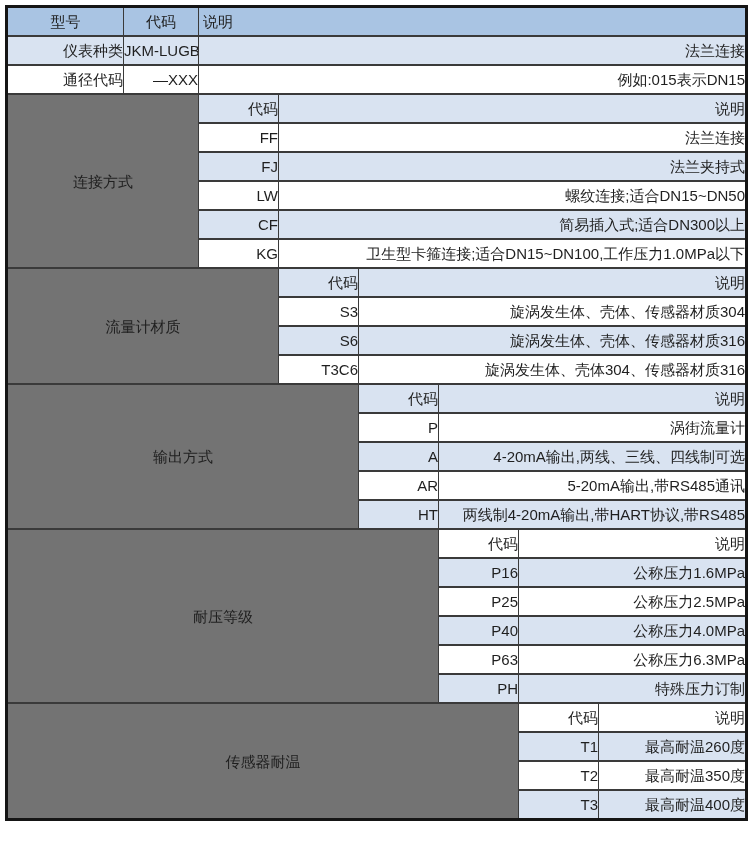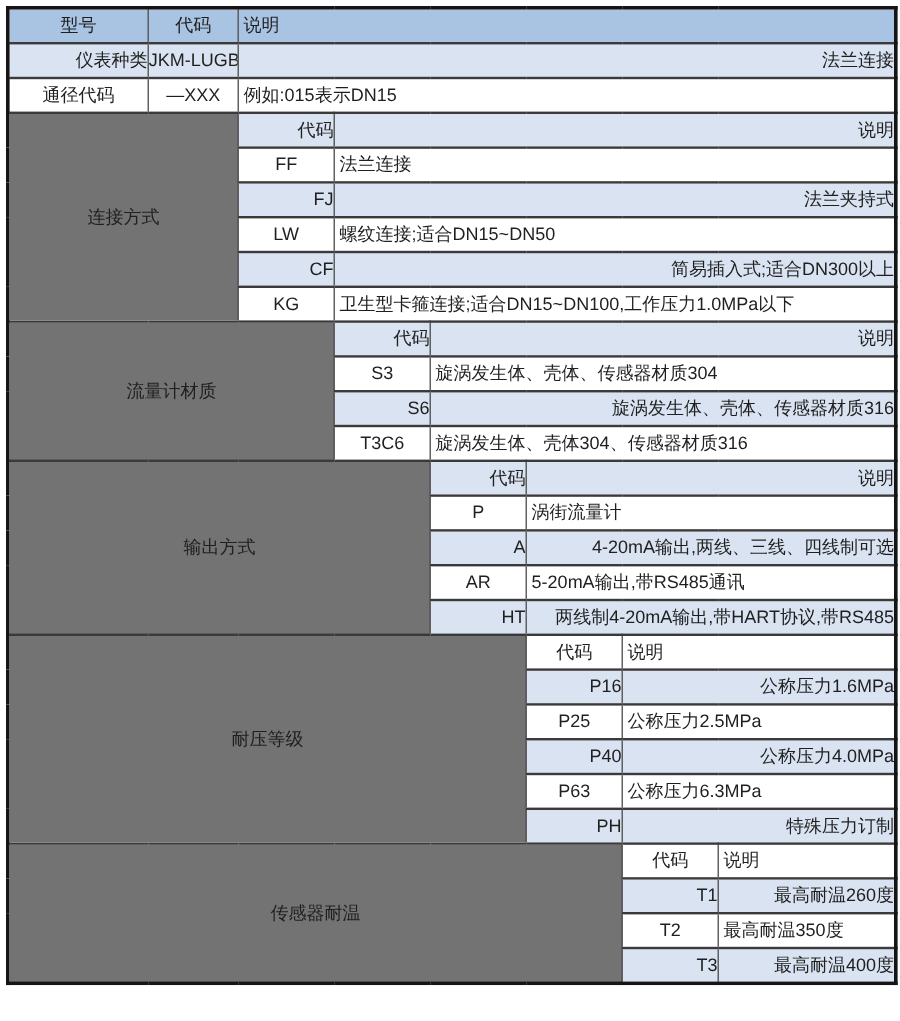--- a/index.html
+++ b/index.html
@@ -29,21 +29,21 @@
     border-top:2px solid var(--border);
     border-bottom:2px solid var(--border);
     padding:0;
     overflow:hidden;
     white-space:nowrap;
   }
   .c{text-align:center;margin-left:32px;}
   .l{text-align:left;padding-left:4px;}
   tr.h td{background:var(--header-bg);}
   tr.b td{background:var(--stripe-bg);text-align:right;}
-  tr.w td{background:var(--row-bg);}
+  tr.w td{background:var(--row-bg);text-align:right;}
   table.spec td.sec{background:#737373;text-align:center;}
 </style>
 </head>
 <body>
 
 <div class="wrap">
 <table class="spec">
   <colgroup>
     <col style="width:117px">
         <col style="width:75px">

